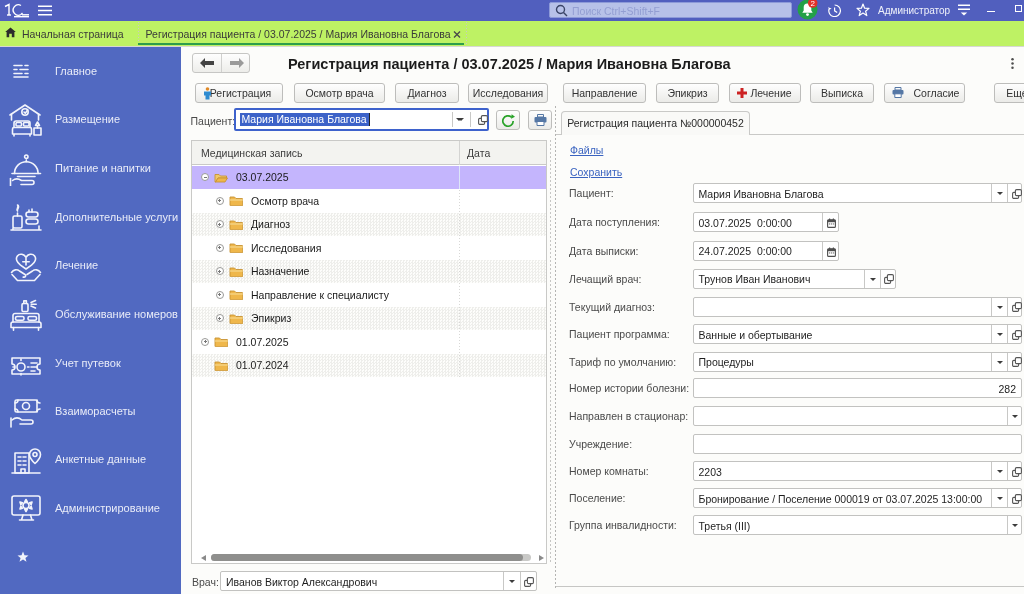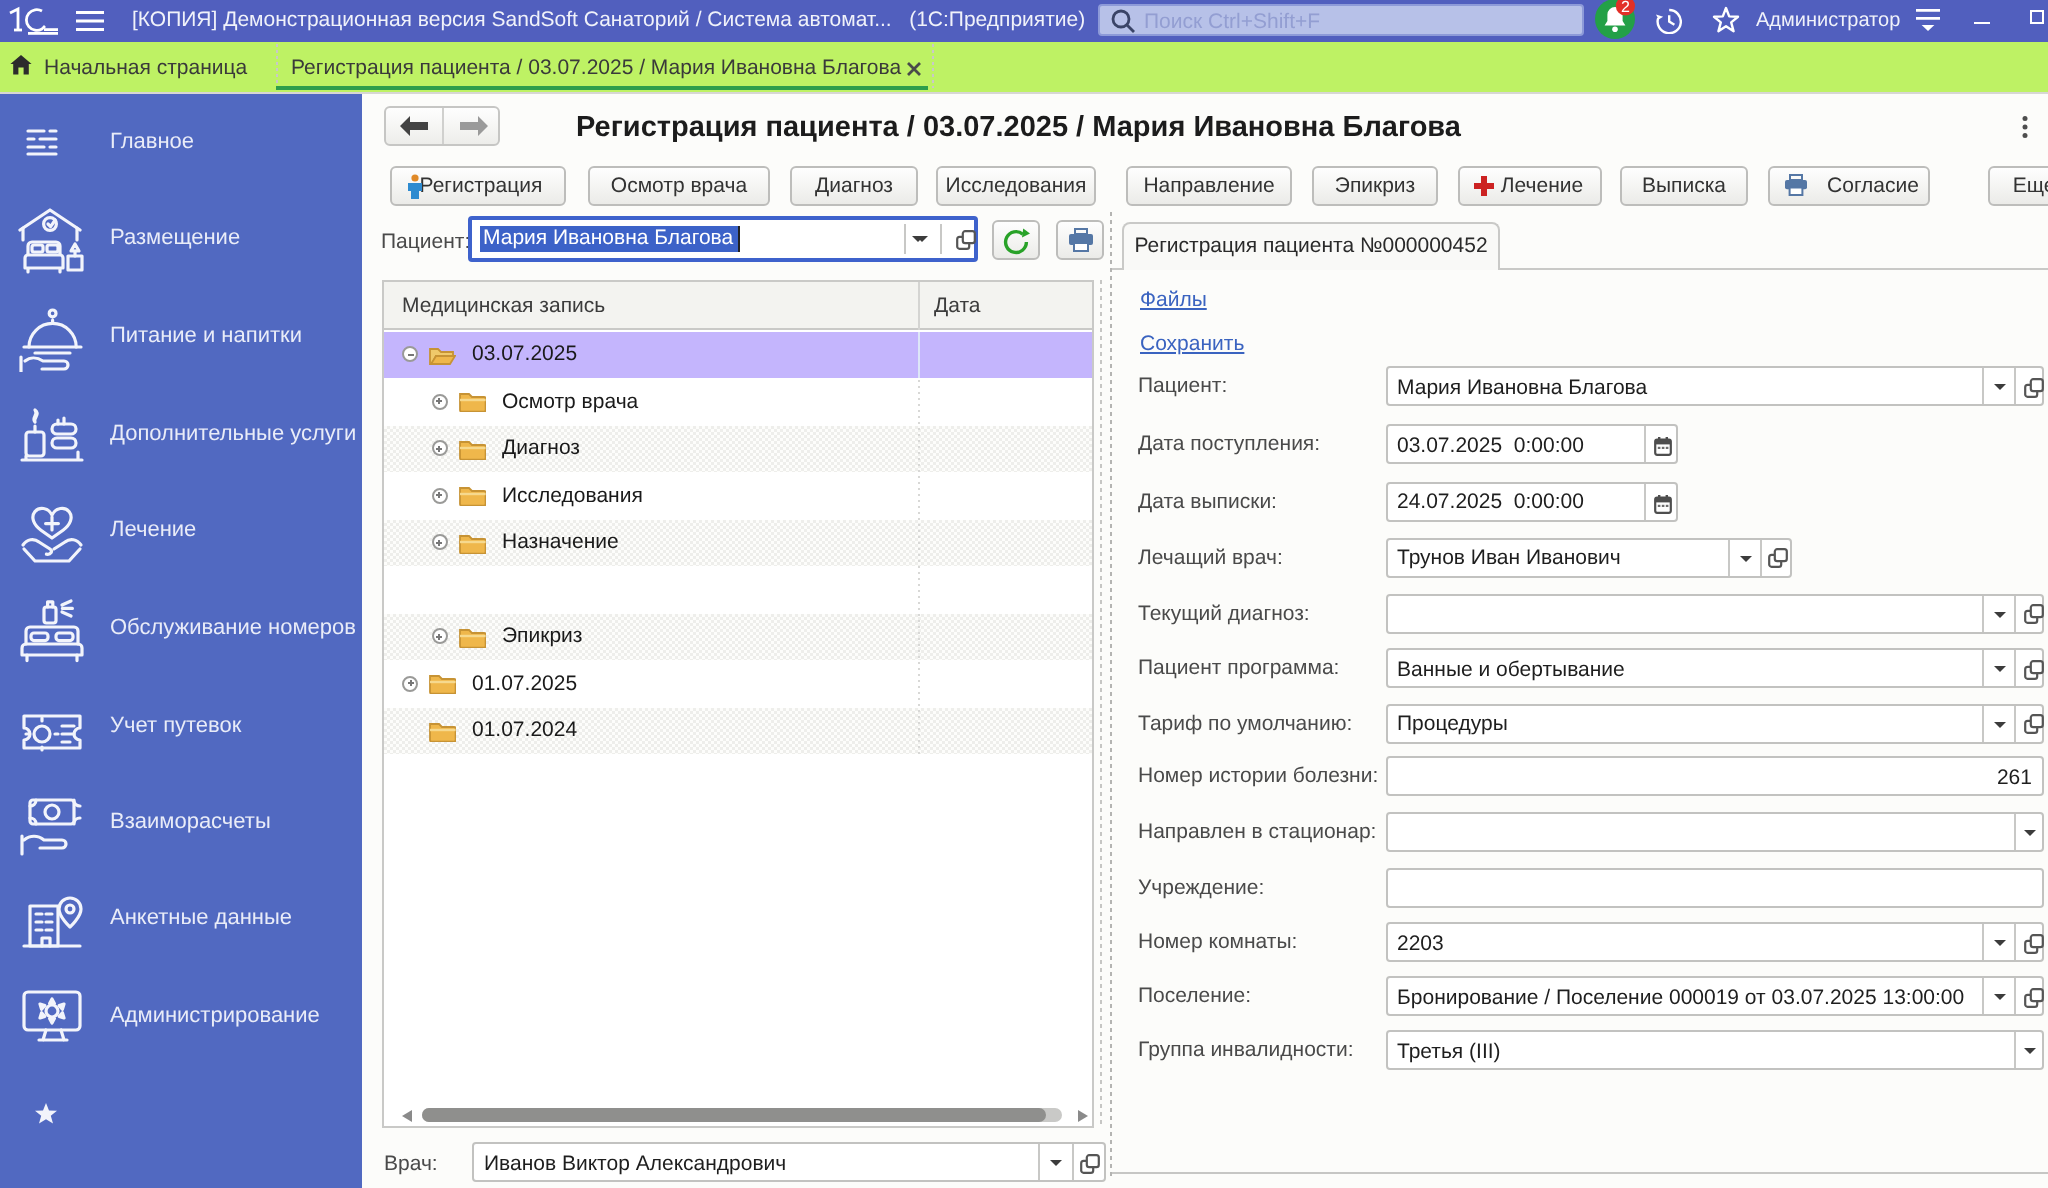--- a/index.html
+++ b/index.html
@@ -54,21 +54,20 @@
         </g>
       </svg>
     </div>
 <div class="abs" style="left:38px;top:5px">
       <svg width="14" height="11" viewBox="0 0 14 11" style="">
         <g stroke="#fff" stroke-width="1.5">
           <path d="M0 1.2h14M0 5.5h14M0 9.8h14"></path>
         </g>
       </svg>
     </div>
-<div class="ttl">[КОПИЯ] Демонстрационная версия SandSoft Санаторий / Система автомат...&nbsp;&nbsp; (1С:Предприятие)</div>
 <div id="search">
       <svg width="13" height="13" viewBox="0 0 13 13" style="position:absolute;left:5px;top:1px">
         <circle cx="5.5" cy="5.5" r="4" fill="none" stroke="#3a4467" stroke-width="1.4"></circle>
         <path d="M8.5 8.5 L12 12" stroke="#3a4467" stroke-width="1.4"></path>
       </svg>
       <span>Поиск Ctrl+Shift+F</span>
     </div>
 <div class="abs" style="left:797px;top:0">
       <svg width="21" height="20" viewBox="0 0 21 20" style="">
         <circle cx="10.5" cy="9.5" r="10" fill="#23a047"></circle>
@@ -393,20 +392,33 @@
         <b></b>
       </div>
       <div class="abs" style="left:36.5px;top:6px">
         <svg width="14" height="11" viewBox="0 0 14 11" style="">
           <path d="M1 2 h4.5 L7 3.5 h6 a0.8 0.8 0 0 1 0.8 0.8 V10 a0.8 0.8 0 0 1 -0.8 0.8 H1.8 A0.8 0.8 0 0 1 1 10 z" fill="#efb74b" stroke="#c79334" stroke-width="0.9"></path>
           <path d="M1 5 h12.8" stroke="#f6d98e" stroke-width="1.2"></path>
         </svg>
       </div>
       <div class="tx" style="left:59px">Назначение</div>
     </div>
+<div class="trow" style="top:142.0px">
+      <div class="exp" style="left:23.5px">
+        <i></i>
+        <b></b>
+      </div>
+      <div class="abs" style="left:36.5px;top:6px">
+        <svg width="14" height="11" viewBox="0 0 14 11" style="">
+          <path d="M1 2 h4.5 L7 3.5 h6 a0.8 0.8 0 0 1 0.8 0.8 V10 a0.8 0.8 0 0 1 -0.8 0.8 H1.8 A0.8 0.8 0 0 1 1 10 z" fill="#efb74b" stroke="#c79334" stroke-width="0.9"></path>
+          <path d="M1 5 h12.8" stroke="#f6d98e" stroke-width="1.2"></path>
+        </svg>
+      </div>
+      <div class="tx" style="left:59px">Направление к специалисту</div>
+    </div>
 <div class="trow hatch" style="top:165.5px">
       <div class="exp" style="left:23.5px">
         <i></i>
         <b></b>
       </div>
       <div class="abs" style="left:36.5px;top:6px">
         <svg width="14" height="11" viewBox="0 0 14 11" style="">
           <path d="M1 2 h4.5 L7 3.5 h6 a0.8 0.8 0 0 1 0.8 0.8 V10 a0.8 0.8 0 0 1 -0.8 0.8 H1.8 A0.8 0.8 0 0 1 1 10 z" fill="#efb74b" stroke="#c79334" stroke-width="0.9"></path>
           <path d="M1 5 h12.8" stroke="#f6d98e" stroke-width="1.2"></path>
         </svg>
@@ -444,21 +456,21 @@
     </div>
 <div class="abs" style="left:19px;top:413px;width:320px;height:7px;background:#c9c9c7;border-radius:3.5px"></div>
 <div class="abs" style="left:19px;top:413px;width:312px;height:7px;background:#8f8f8d;border-radius:3.5px"></div>
 <div class="abs" style="left:347px;top:414px">
       <svg width="5" height="6" viewBox="0 0 5 6" style="">
         <path d="M0 0 L5 3 L0 6 Z" fill="#8a8a8a"></path>
       </svg>
     </div>
 </div>
 <div class="lbl" style="left:192px;top:576px">Врач:</div>
-<div class="fld" style="left:236px;top:571px;width:317px">
+<div class="fld" style="left:220px;top:571px;width:317px">
     <div class="tx">Иванов Виктор Александрович</div>
     <div class="vsep" style="left:282px"></div>
     <div class="caret" style="left:288px"></div>
     <div class="vsep" style="left:299px"></div>
     <div class="abs" style="left:303px;top:4.5px">
       <svg width="10" height="10" viewBox="0 0 10 10" style="">
         <rect x="0.6" y="3.4" width="6" height="6" rx="1.2" fill="none" stroke="#555" stroke-width="1.1"></rect>
         <rect x="3.4" y="0.6" width="6" height="6" rx="1.2" fill="#fff" stroke="#555" stroke-width="1.1"></rect>
       </svg>
     </div>
@@ -562,21 +574,21 @@
     <div class="vsep" style="left:313.5px"></div>
     <div class="abs" style="left:318px;top:4.5px">
       <svg width="10" height="10" viewBox="0 0 10 10" style="">
         <rect x="0.6" y="3.4" width="6" height="6" rx="1.2" fill="none" stroke="#555" stroke-width="1.1"></rect>
         <rect x="3.4" y="0.6" width="6" height="6" rx="1.2" fill="#fff" stroke="#555" stroke-width="1.1"></rect>
       </svg>
     </div>
   </div>
 <div class="lbl" style="left:569px;top:382px">Номер истории болезни:</div>
 <div class="fld" style="left:692.5px;top:378px;width:329.5px">
-    <div class="tx" style="left:auto;right:5px">261</div>
+    <div class="tx" style="left:auto;right:5px">282</div>
   </div>
 <div class="lbl" style="left:569px;top:410px">Направлен в стационар:</div>
 <div class="fld" style="left:692.5px;top:406px;width:329.5px">
     <div class="tx"></div>
     <div class="vsep" style="left:313.5px"></div>
     <div class="caret" style="left:318.5px"></div>
   </div>
 <div class="lbl" style="left:569px;top:437.5px">Учреждение:</div>
 <div class="fld" style="left:692.5px;top:433.5px;width:329.5px">
     <div class="tx" style="left:5px"></div>

